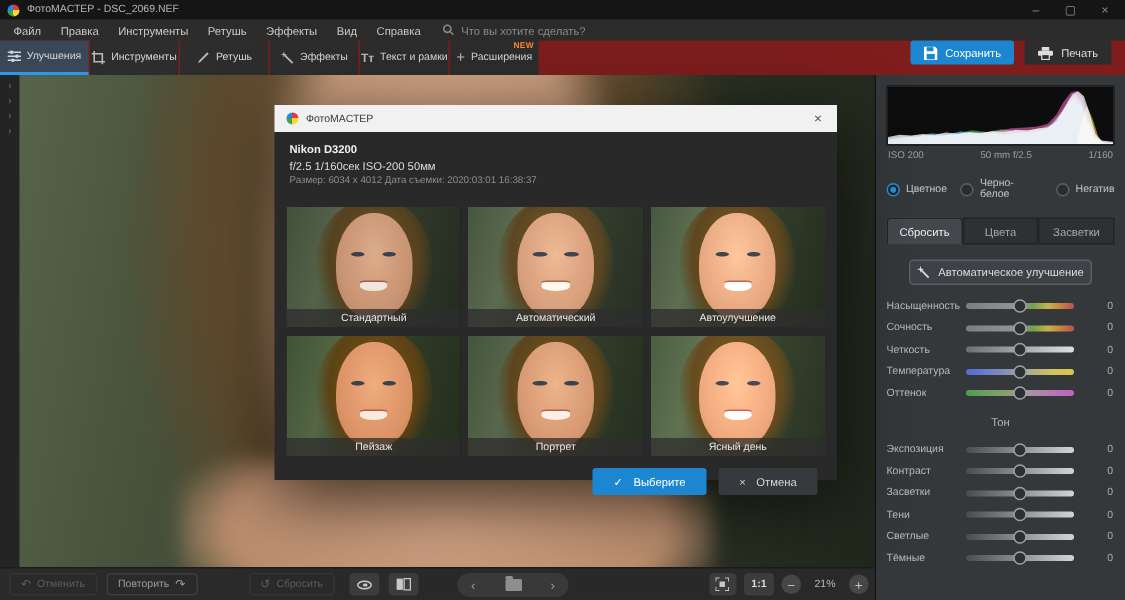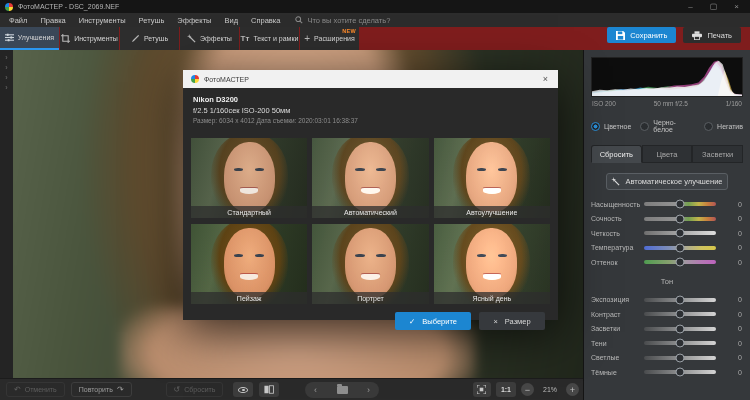--- a/index.html
+++ b/index.html
@@ -481,18 +481,18 @@
           <div class="thumb-label">Ясный день</div>
         </div>
       </div>
 
       <div class="btn-apply">
         <span>✓</span>
         <span>Выберите</span>
       </div>
       <div class="btn-cancel">
         <span>×</span>
-        <span>Размер</span>
+        <span>Отмена</span>
       </div>
     </div>
   </div>
 
 </div>
 
 </body></html>

